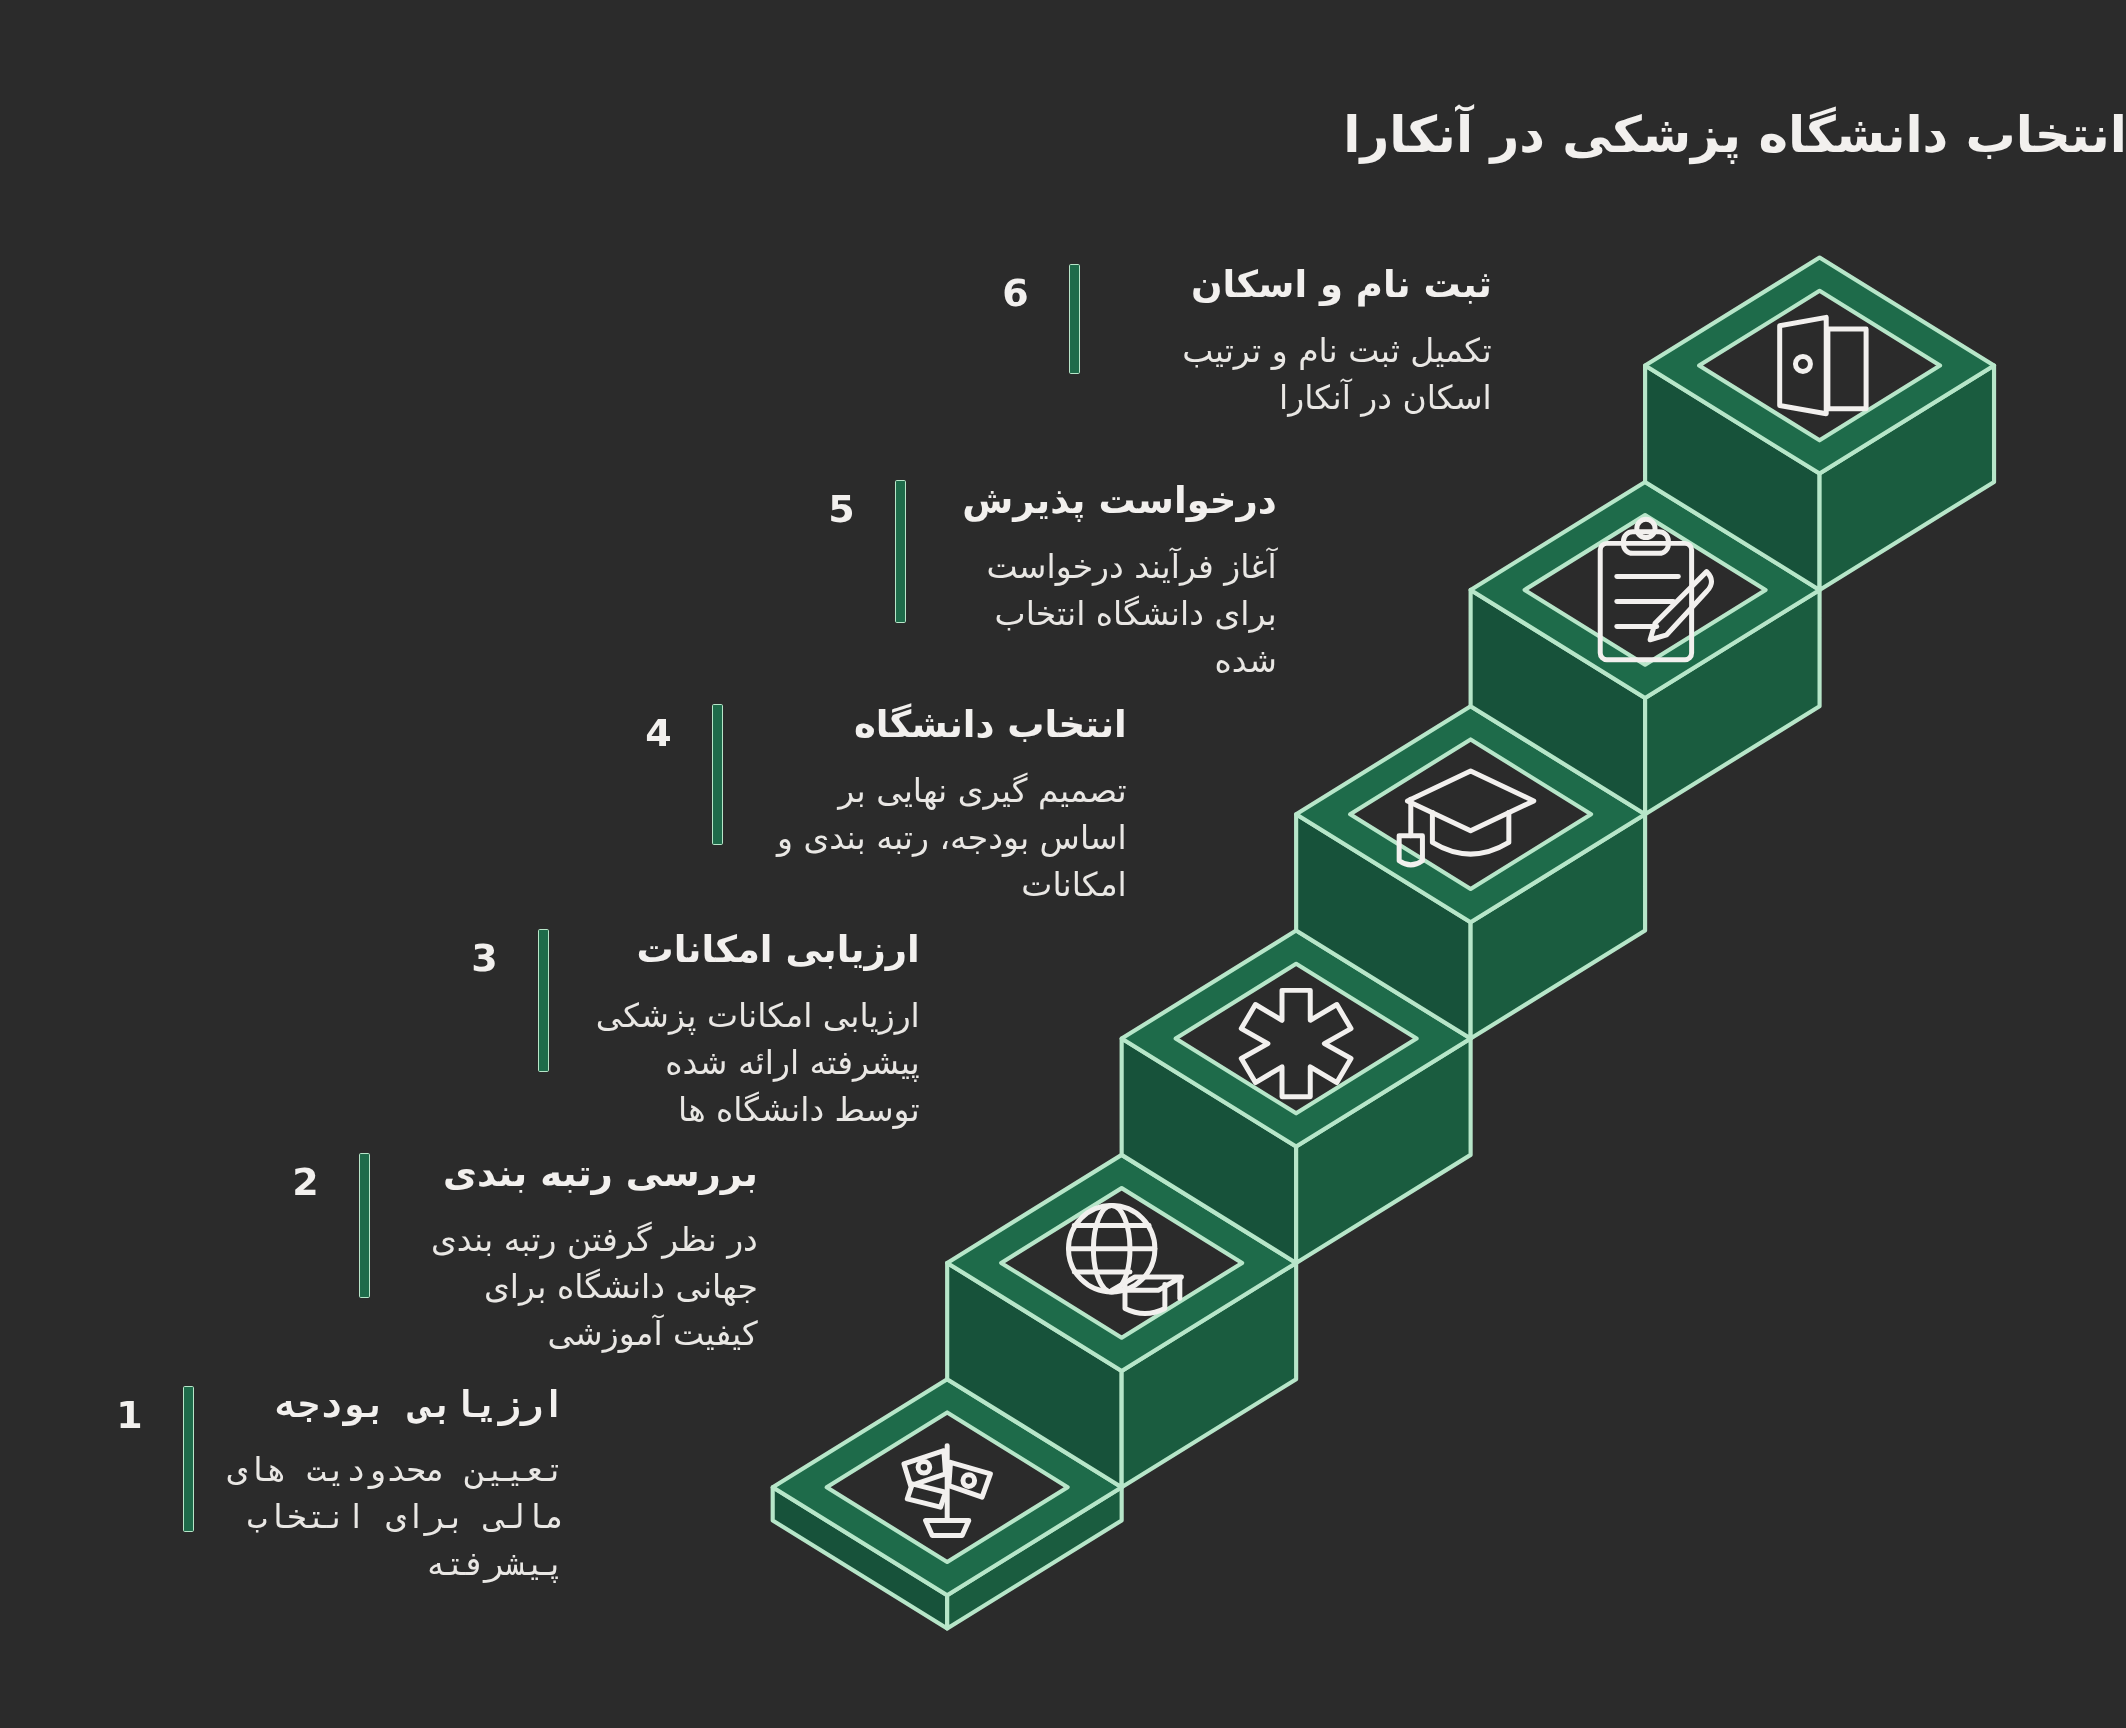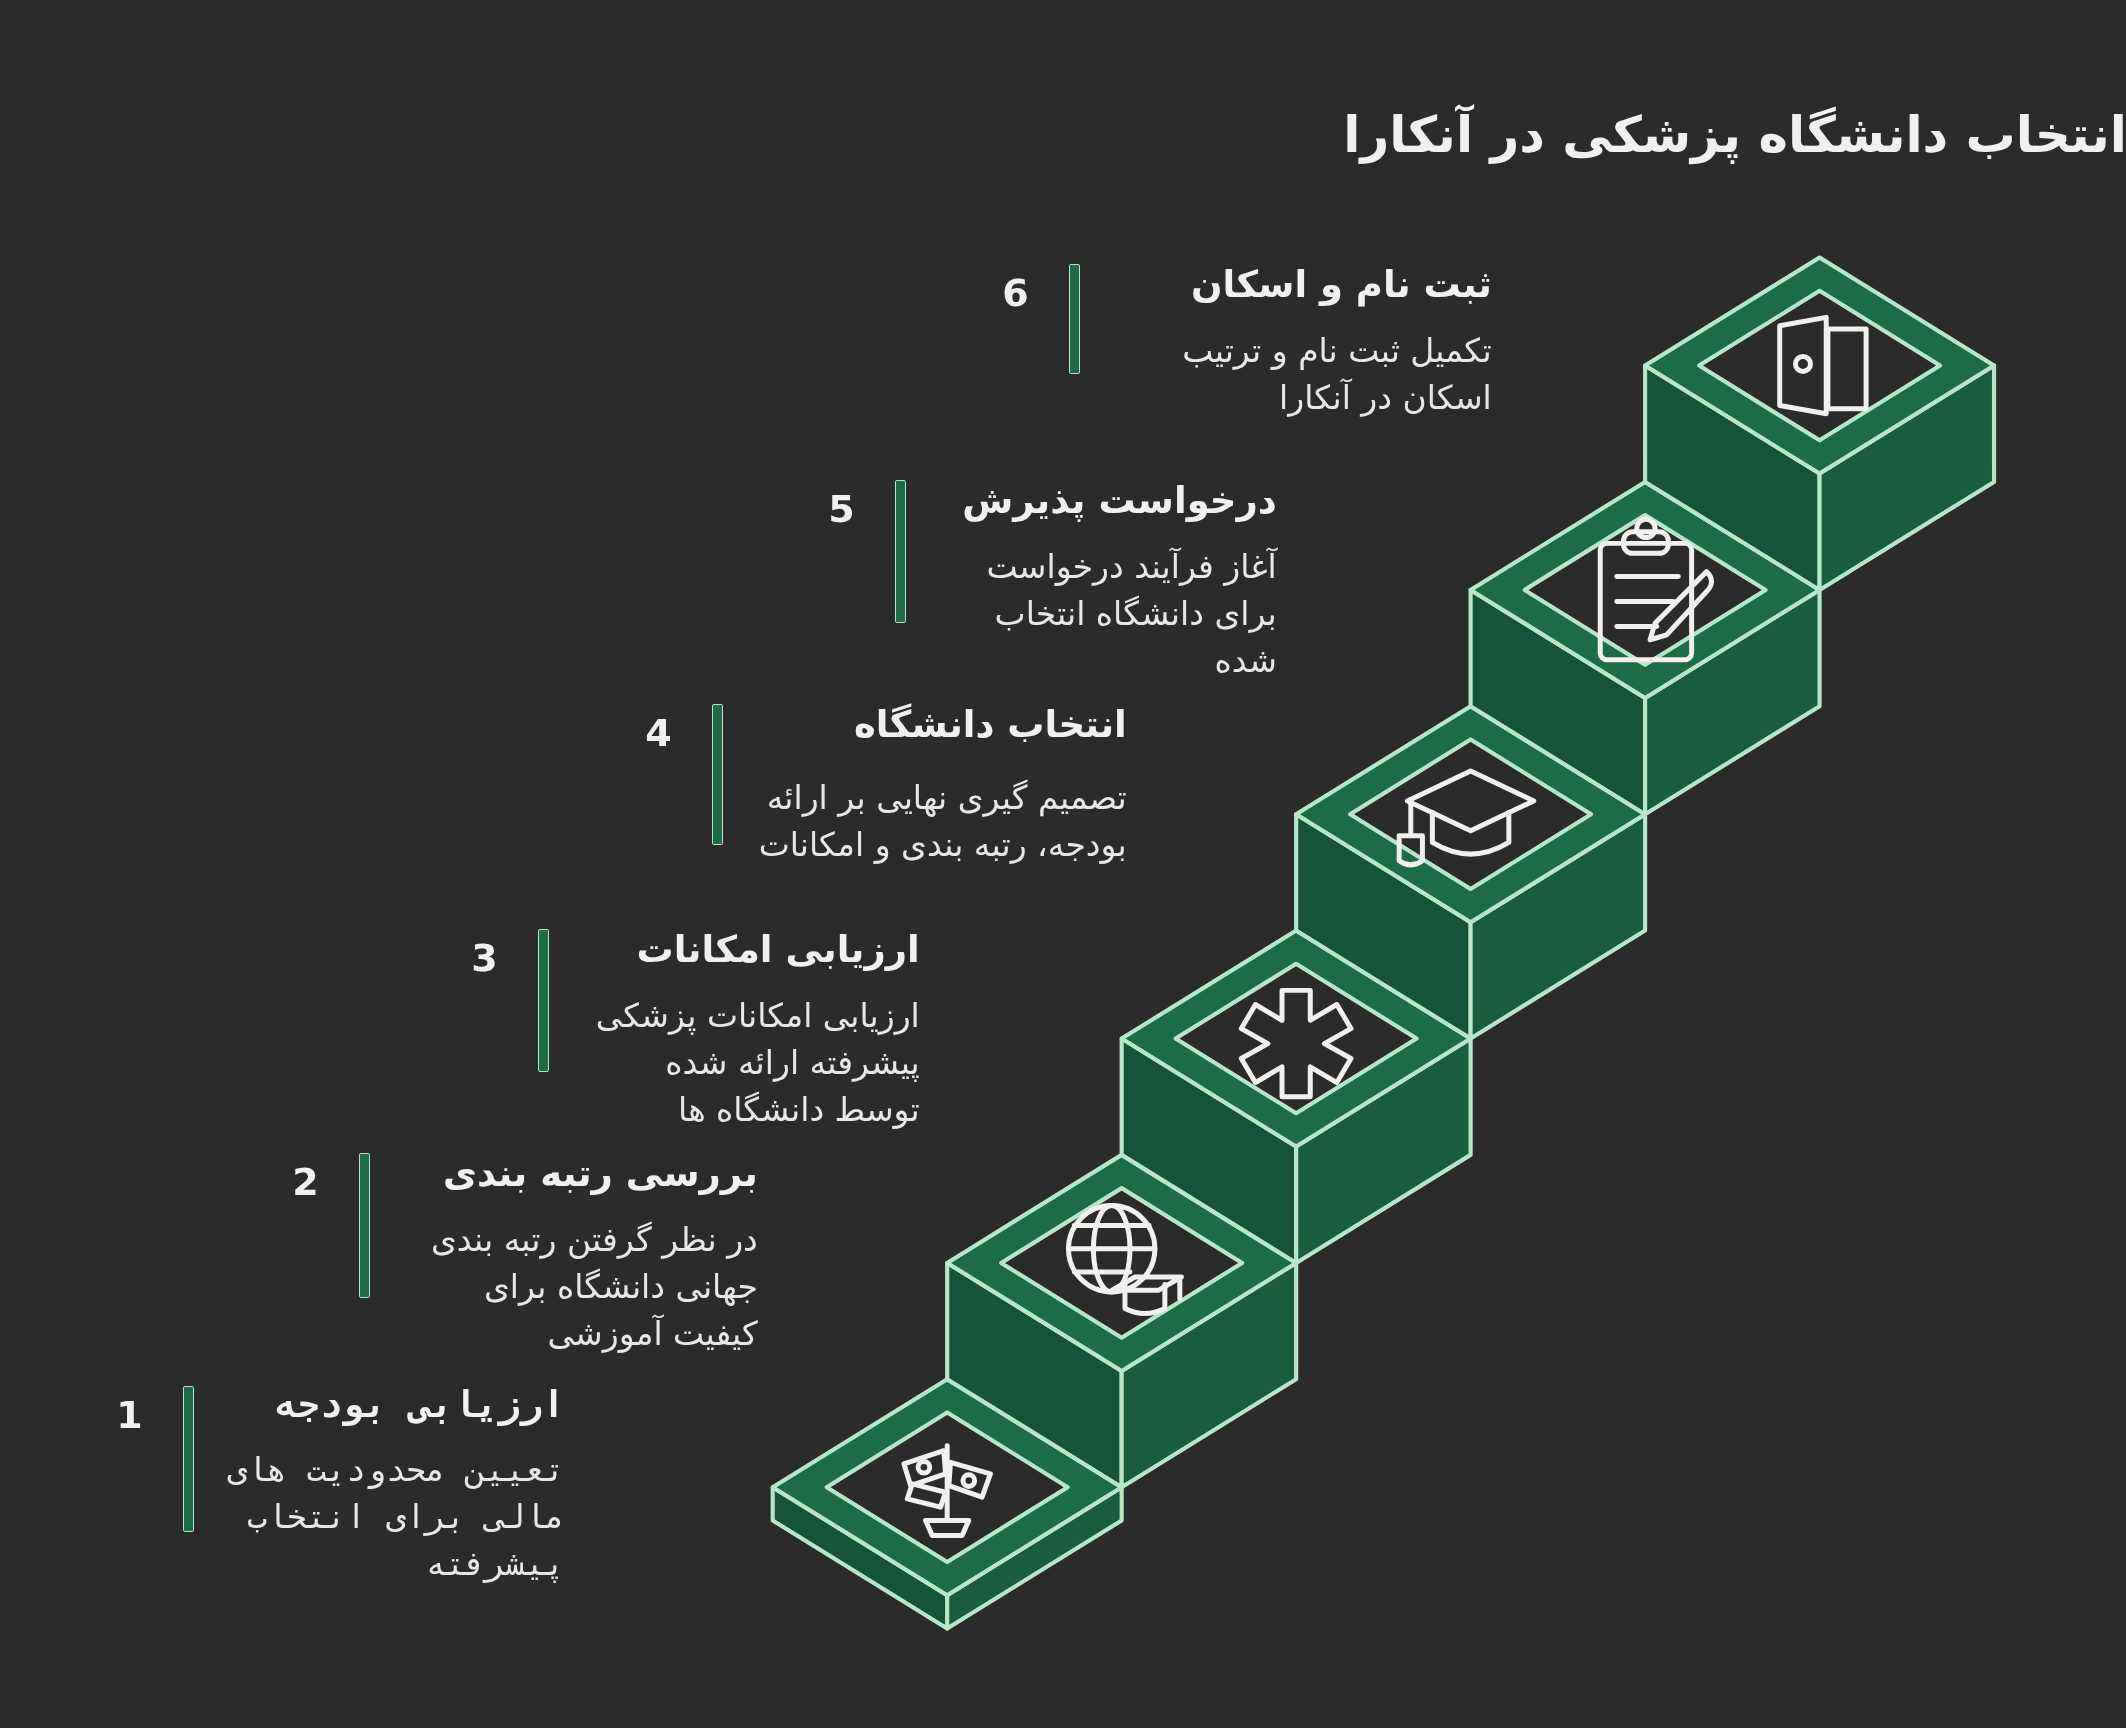--- a/index.html
+++ b/index.html
@@ -83,21 +83,21 @@
 
   
   .b6{top:214px;  right:1109px;}
   .b6 .bar{height:110px;}
   .b6 .txt{width:390px;}
   .b5{top:353px;  right:1279px;}
   .b5 .bar{height:143px;}
   .b5 .txt{width:349px;}
   .b4{top:498px;  right:1466px;}
   .b4 .bar{height:141px;}
-  .b4 .txt{width:382px;gap:7px;}
+  .b4 .txt{width:382px;}
   .b3{top:939px; right:1641px;}
   .b3 .bar{height:143px;}
   .b3 .txt{width:349px;}
   .b2{top:1180px; right:1815px;}
   .b2 .bar{height:145px;}
   .b2 .txt{width:366px;}
   .b1{top:1412px; right:1990px;}
   .b1 .bar{height:146px;}
   .b1 .txt{width:349px;font-family:Liberation Mono, monospace;}
 
@@ -238,21 +238,21 @@
       <div class="s-title">درخواست پذیرش</div>
       <div class="s-desc">آغاز فرآیند درخواست برای دانشگاه انتخاب شده</div>
     </div>
     <div class="bar"></div>
     <div class="num">5</div>
   </div>
 
   <div class="step-block b4">
     <div class="txt">
       <div class="s-title">انتخاب دانشگاه</div>
-      <div class="s-desc">تصمیم گیری نهایی بر ارائه بودجه، رتبه بندی و امکانات</div>
+      <div class="s-desc">تصمیم گیری نهایی بر اساس بودجه، رتبه بندی و امکانات</div>
     </div>
     <div class="bar"></div>
     <div class="num">4</div>
   </div>
 
   <div class="step-block b3">
     <div class="txt">
       <div class="s-title">ارزیابی امکانات</div>
       <div class="s-desc">ارزیابی امکانات پزشکی پیشرفته ارائه شده توسط دانشگاه ها</div>
     </div>

